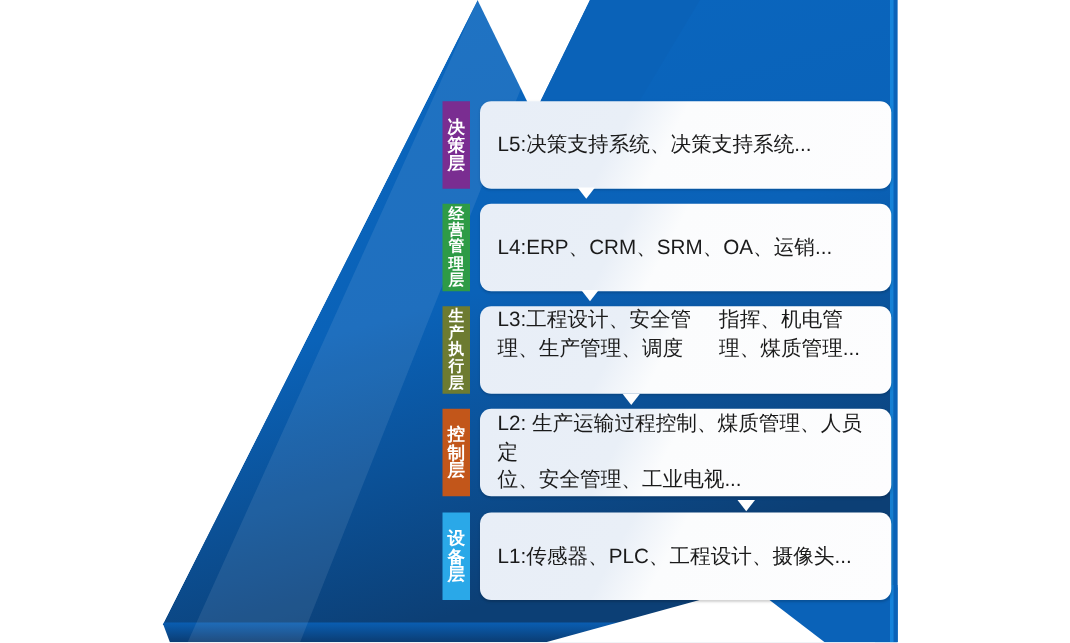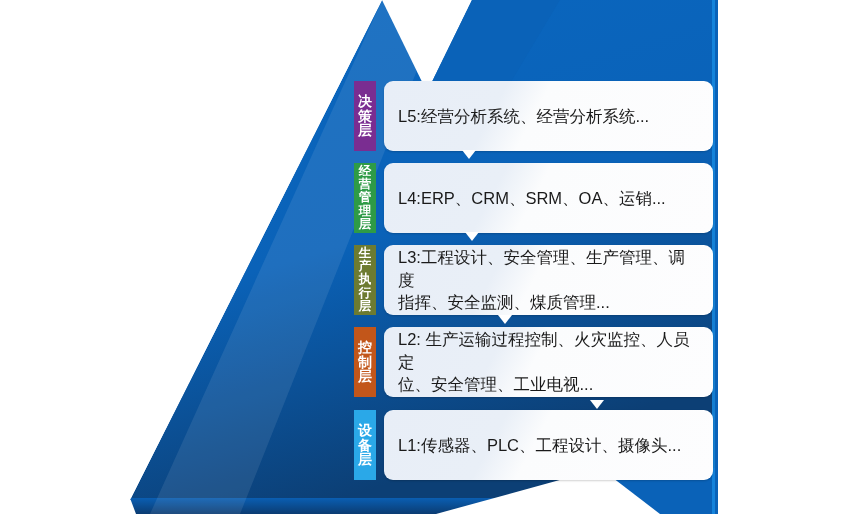--- a/index.html
+++ b/index.html
@@ -142,21 +142,21 @@
   <div class="tri-arrow" style="left:498px;top:315px;"></div>
   <div class="tri-arrow" style="left:590px;top:400px;"></div>
 
   <div class="row" style="left:354px;top:81px;width:359px;height:70px;">
     <div class="badge" style="background:#7a2d91;">
       <span>决</span>
       <span>策</span>
       <span>层</span>
     </div>
     <div class="card">
-      <span class="txt">L5:经营分析系统、经营分析系统...</span>
+      <span class="txt">L5:决策支持系统、决策支持系统...</span>
     </div>
   </div>
 
   <div class="row" style="left:354px;top:163px;width:359px;height:70px;">
     <div class="badge" style="background:#2e9b46;font-size:12.5px;">
       <span>经</span>
       <span>营</span>
       <span>管</span>
       <span>理</span>
       <span>层</span>
@@ -167,34 +167,34 @@
   </div>
 
   <div class="row" style="left:354px;top:245px;width:359px;height:70px;">
     <div class="badge" style="background:#6d7b31;font-size:12.5px;">
       <span>生</span>
       <span>产</span>
       <span>执</span>
       <span>行</span>
       <span>层</span>
     </div>
-    <div class="card" style="flex-direction:column;justify-content:center;align-items:flex-start;">
+    <div class="card" style="justify-content:center;align-items:flex-start;">
       <span class="txt">L3:工程设计、安全管理、生产管理、调度</span>
-      <span class="txt">指挥、安全监测、煤质管理...</span>
+      <span class="txt">指挥、机电管理、煤质管理...</span>
     </div>
   </div>
 
   <div class="row" style="left:354px;top:327px;width:359px;height:70px;">
     <div class="badge" style="background:#c2561a;">
       <span>控</span>
       <span>制</span>
       <span>层</span>
     </div>
     <div class="card" style="flex-direction:column;justify-content:center;align-items:flex-start;">
-      <span class="txt">L2: 生产运输过程控制、火灾监控、人员定</span>
+      <span class="txt">L2: 生产运输过程控制、煤质管理、人员定</span>
       <span class="txt">位、安全管理、工业电视...</span>
     </div>
   </div>
 
   <div class="row" style="left:354px;top:410px;width:359px;height:70px;">
     <div class="badge" style="background:#2aa8e8;">
       <span>设</span>
       <span>备</span>
       <span>层</span>
     </div>

